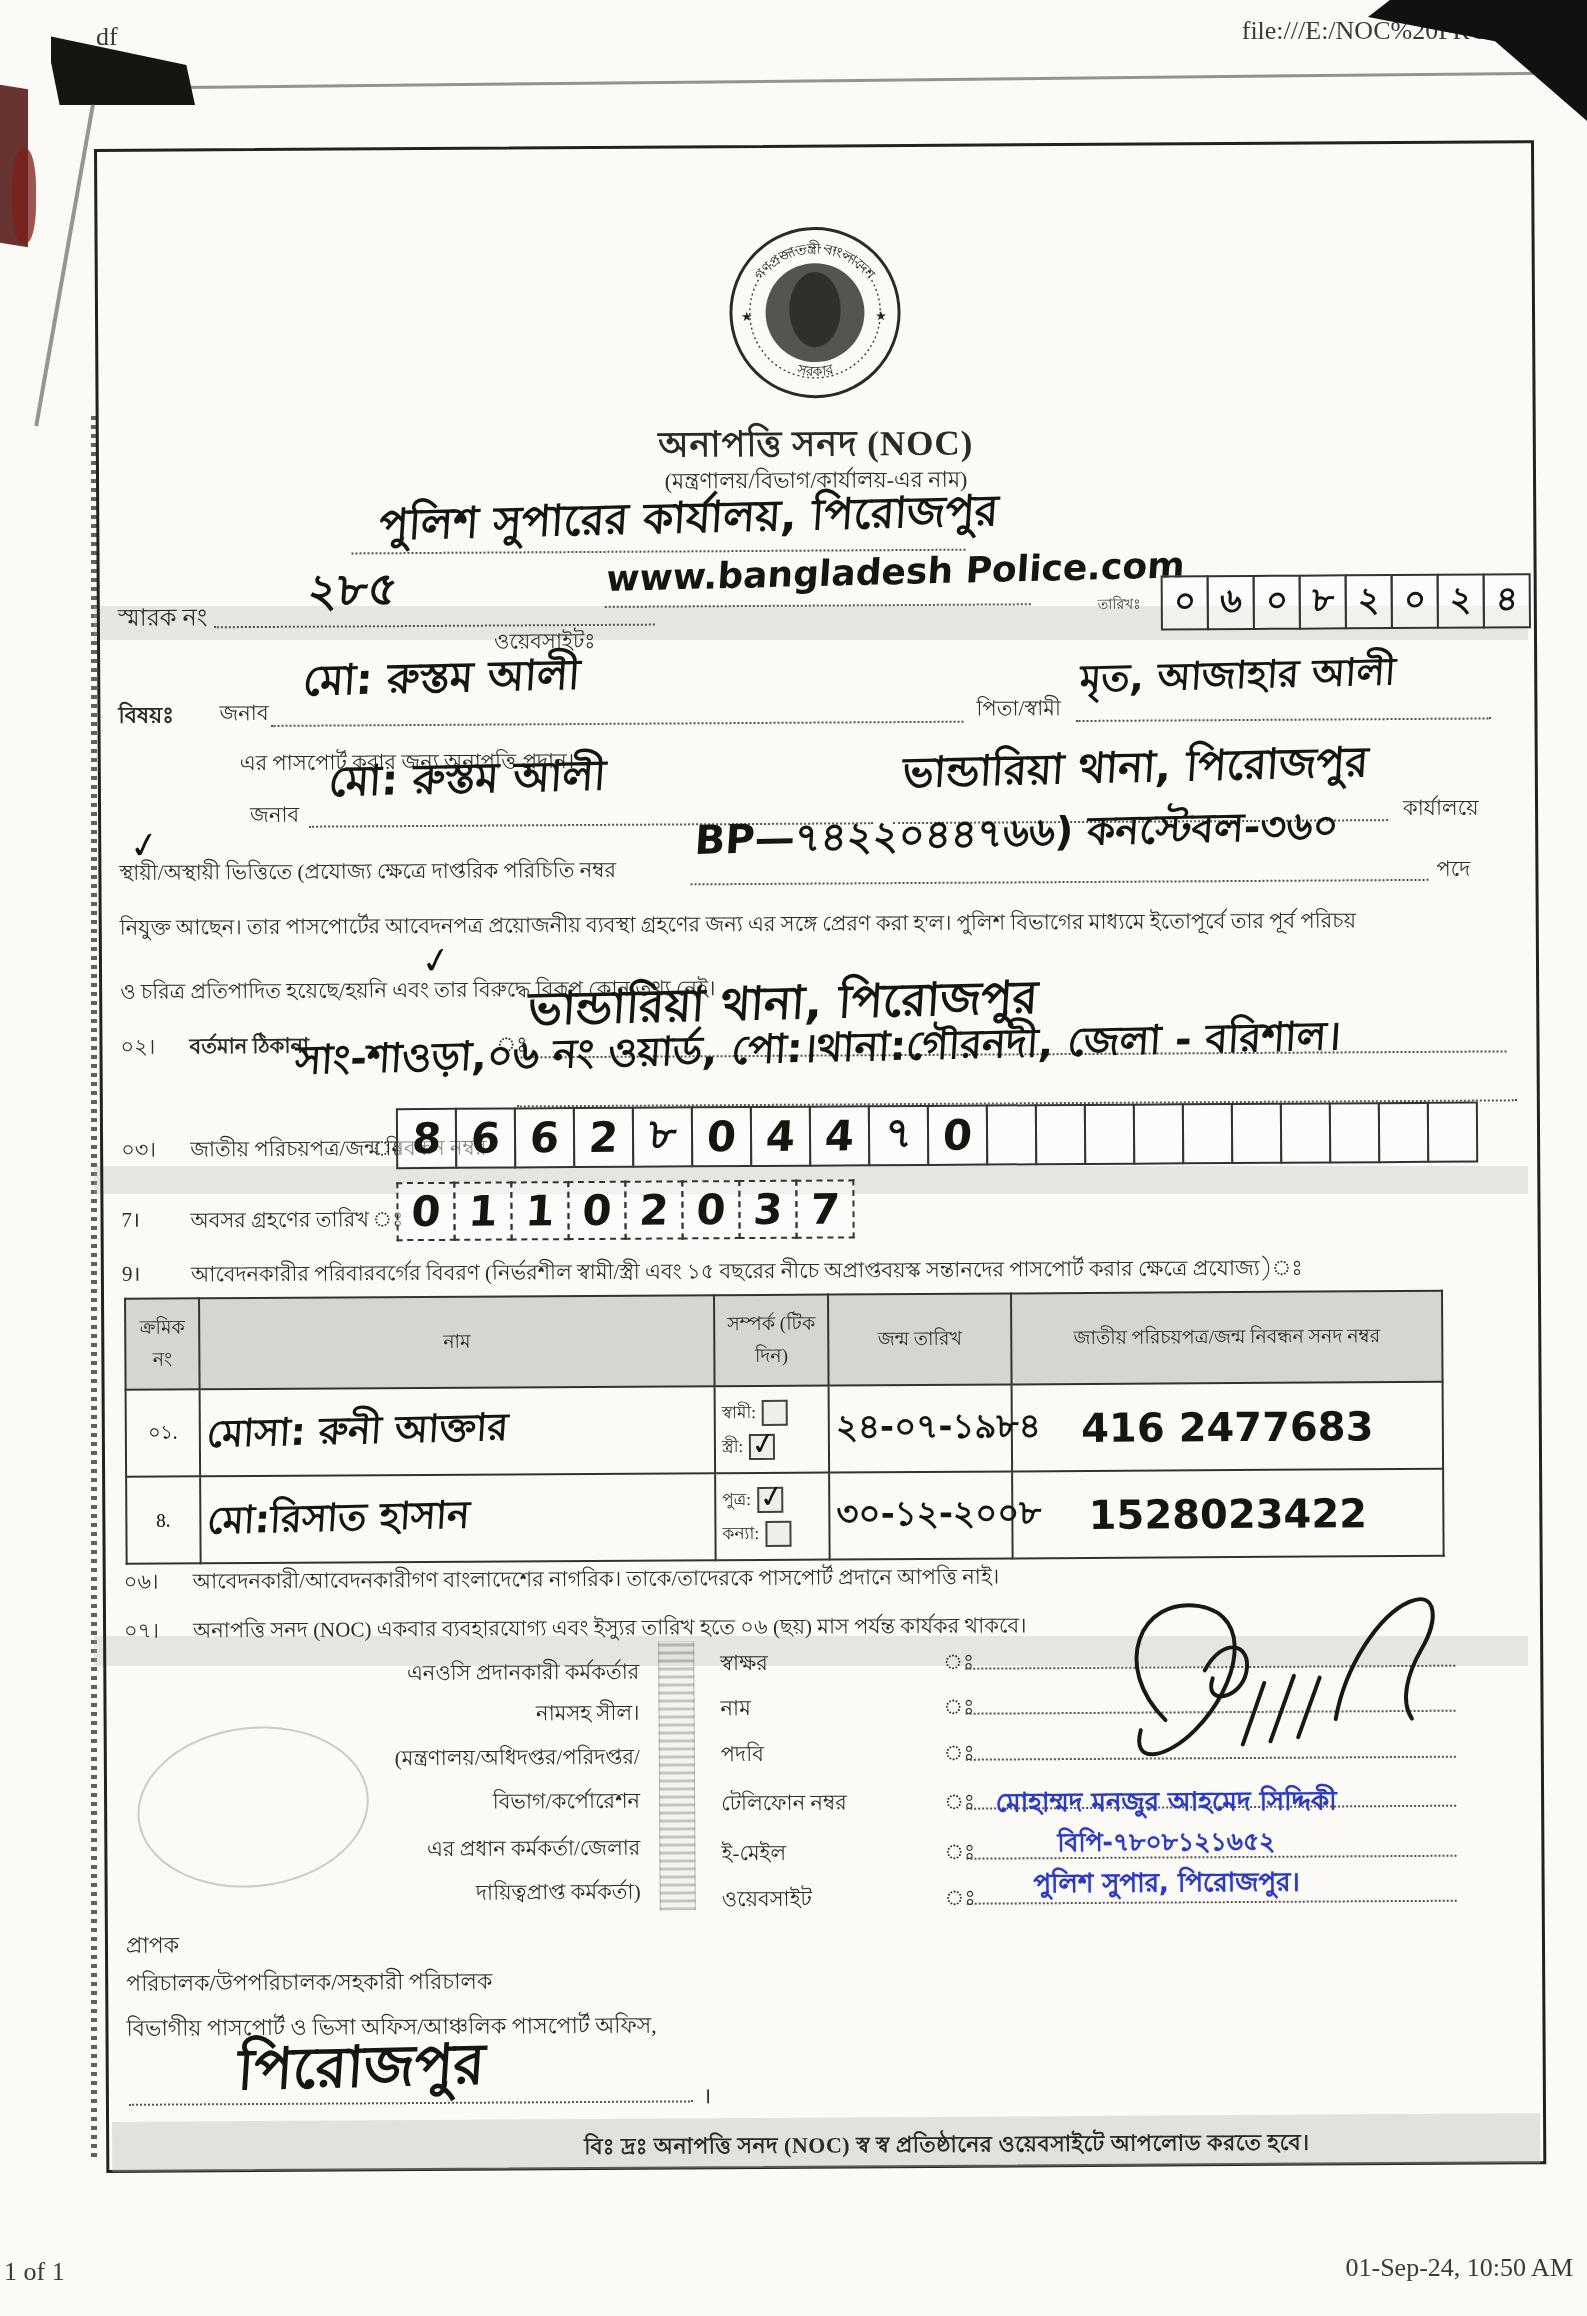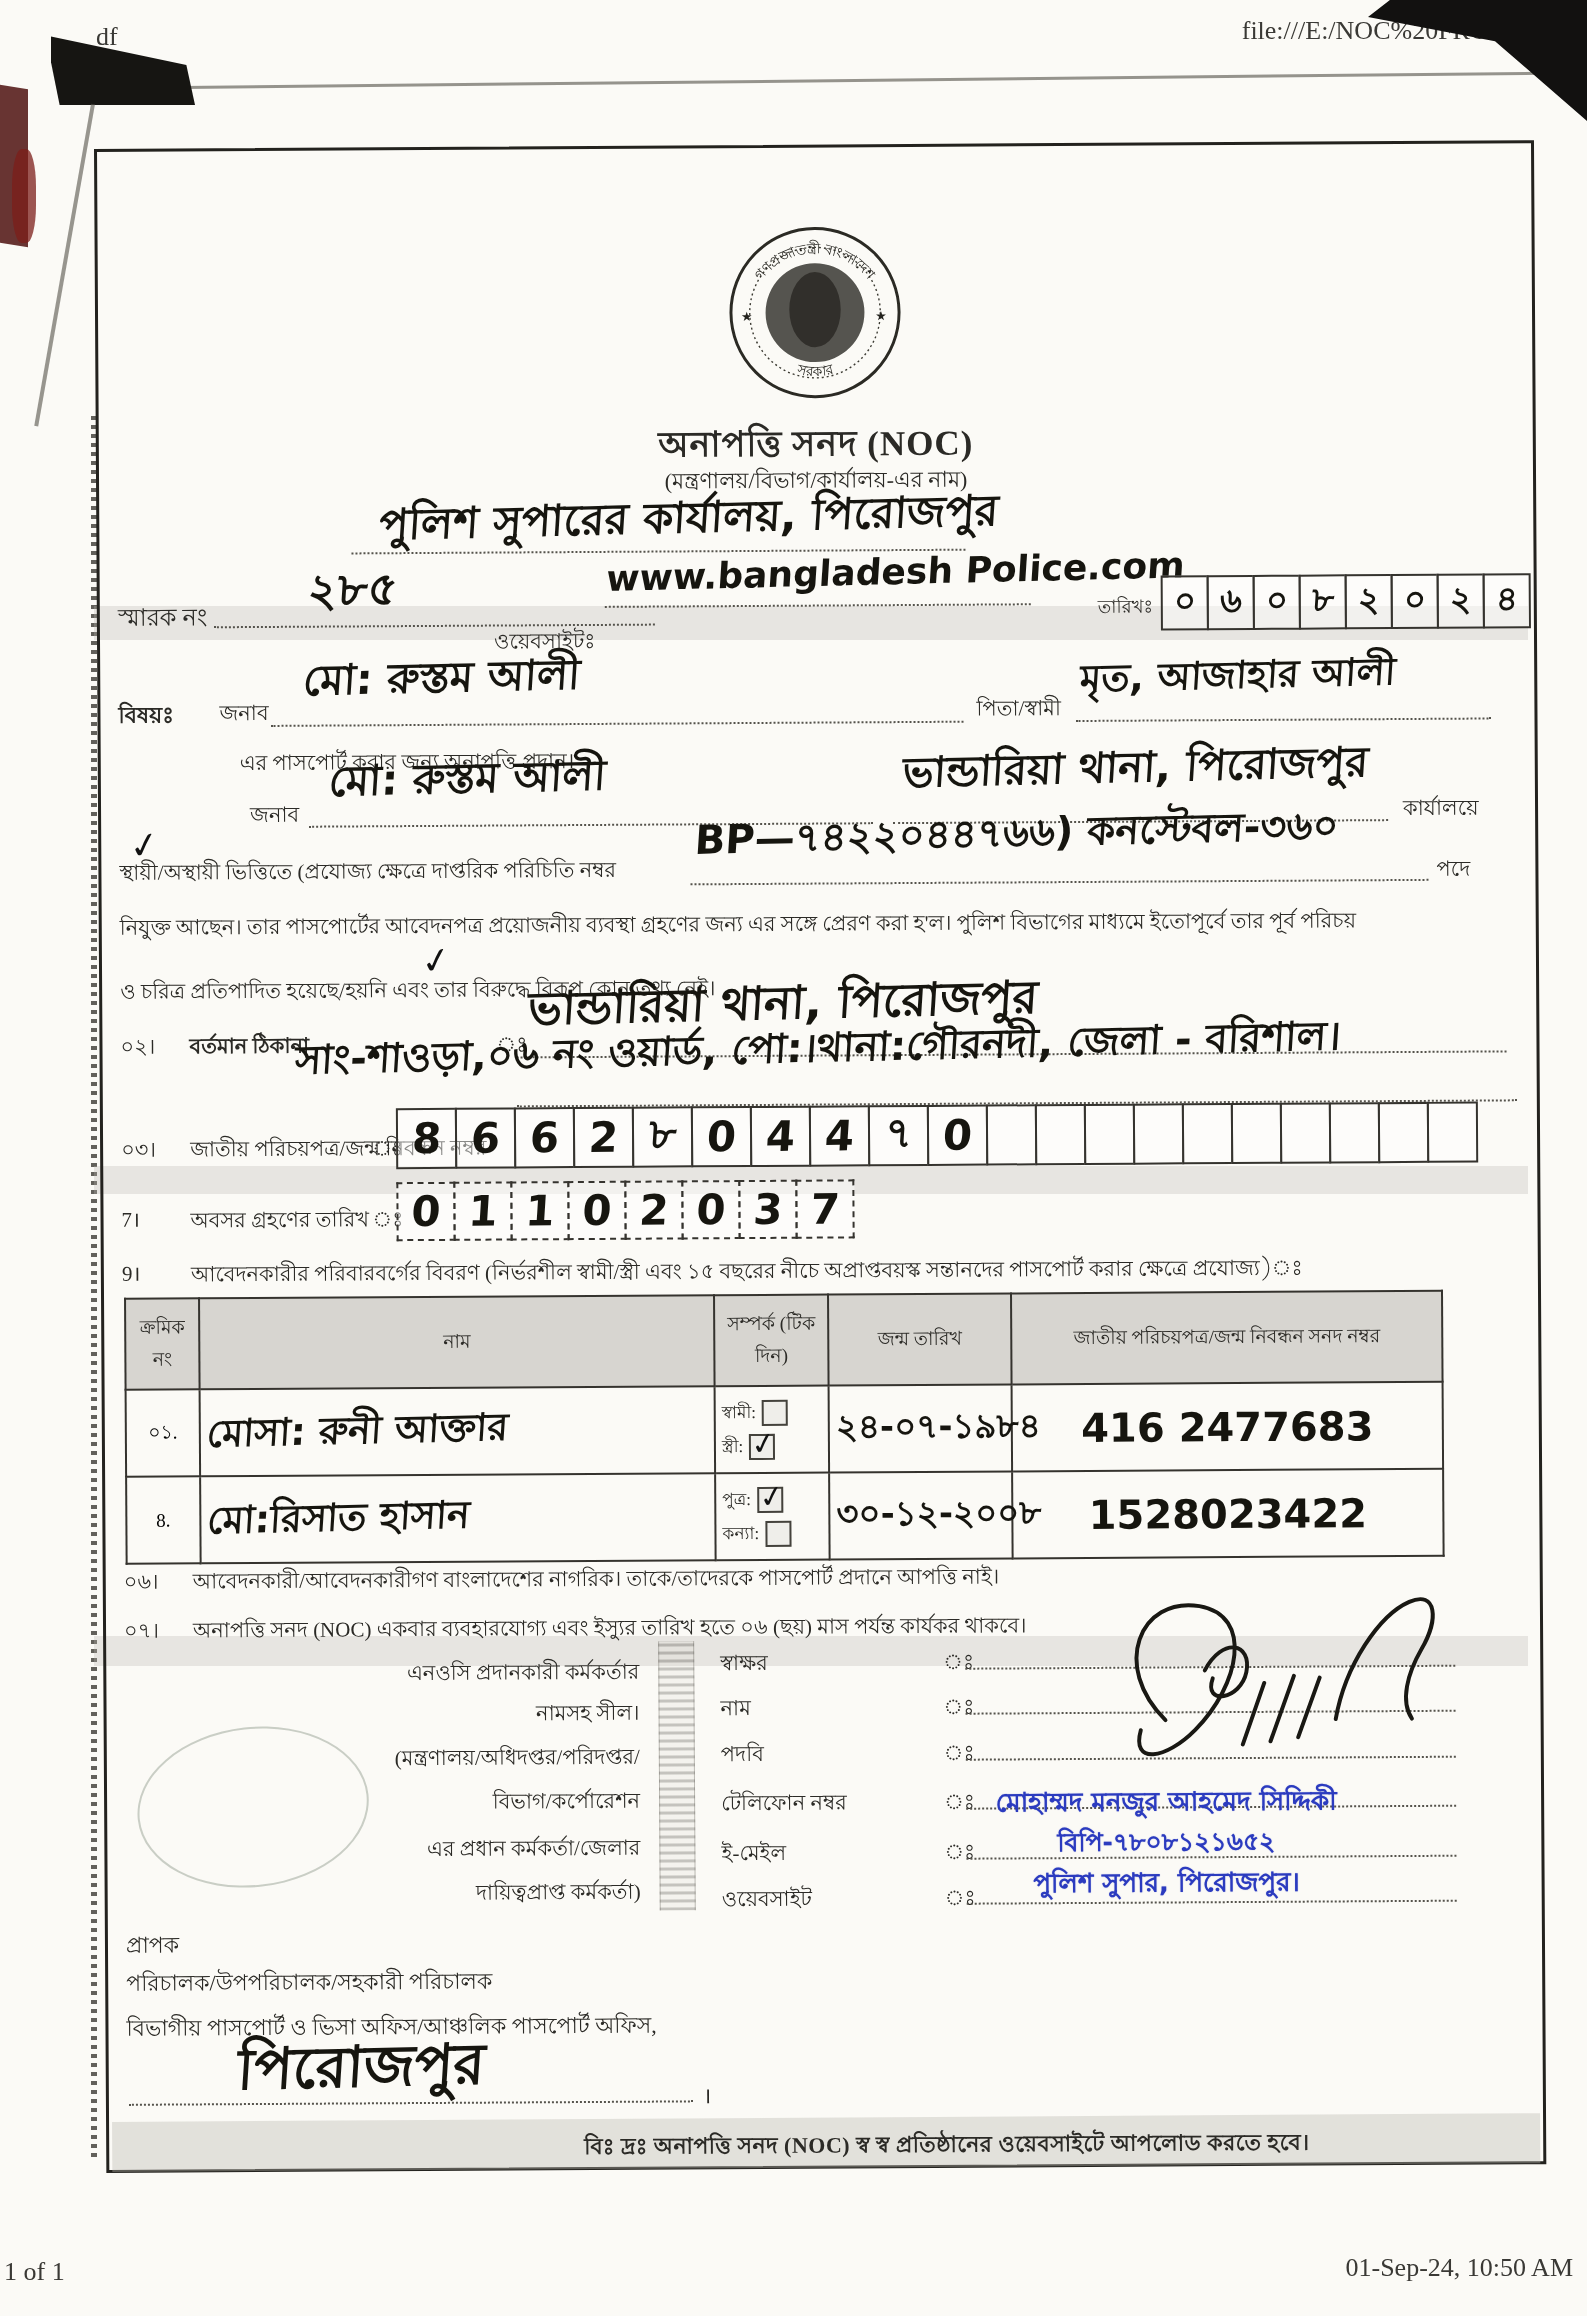--- a/index.html
+++ b/index.html
@@ -92,21 +92,21 @@
   <div class="abs printed" style="left:0;top:315px;width:1434px;text-align:center;font-size:22px;">(মন্ত্রণালয়/বিভাগ/কার্যালয়-এর নাম)</div>
   <div class="abs hw" style="left:144px;top:337px;width:891px;text-align:center;font-size:43px;">পুলিশ সুপারের কার্যালয়, পিরোজপুর</div>
   <div class="dotline" style="left:252px;top:402px;width:614px;"></div>
   <div class="abs printed" style="left:394px;top:428px;font-size:21px;margin-top:48px;">ওয়েবসাইটঃ</div>
   <div class="abs hw" style="left:507px;top:404px;font-size:36px;">www.bangladesh Police.com</div>
   <div class="dotline" style="left:505px;top:457px;width:426px;"></div>
 
   <div class="abs printed" style="left:18px;top:447px;font-size:24px;">স্মারক নং</div>
   <div class="abs hw" style="left:208px;top:404px;font-size:46px;">২৮৫</div>
   <div class="dotline" style="left:114px;top:475px;width:441px;"></div>
-  <div class="abs printed" style="left:998px;top:447px;font-size:18px;">তারিখঃ</div>
+  <div class="abs printed" style="left:998px;top:447px;font-size:14px;">তারিখঃ</div>
   <div class="boxrow" style="left:1061px;top:430px;">
     <div class="cell" style="width:44px;height:51px;">
         <span class="hw" style="font-size:34px;">০</span>
       </div>
     <div class="cell" style="width:44px;height:51px;">
         <span class="hw" style="font-size:34px;">৬</span>
       </div>
     <div class="cell" style="width:44px;height:51px;">
         <span class="hw" style="font-size:34px;">০</span>
       </div>

